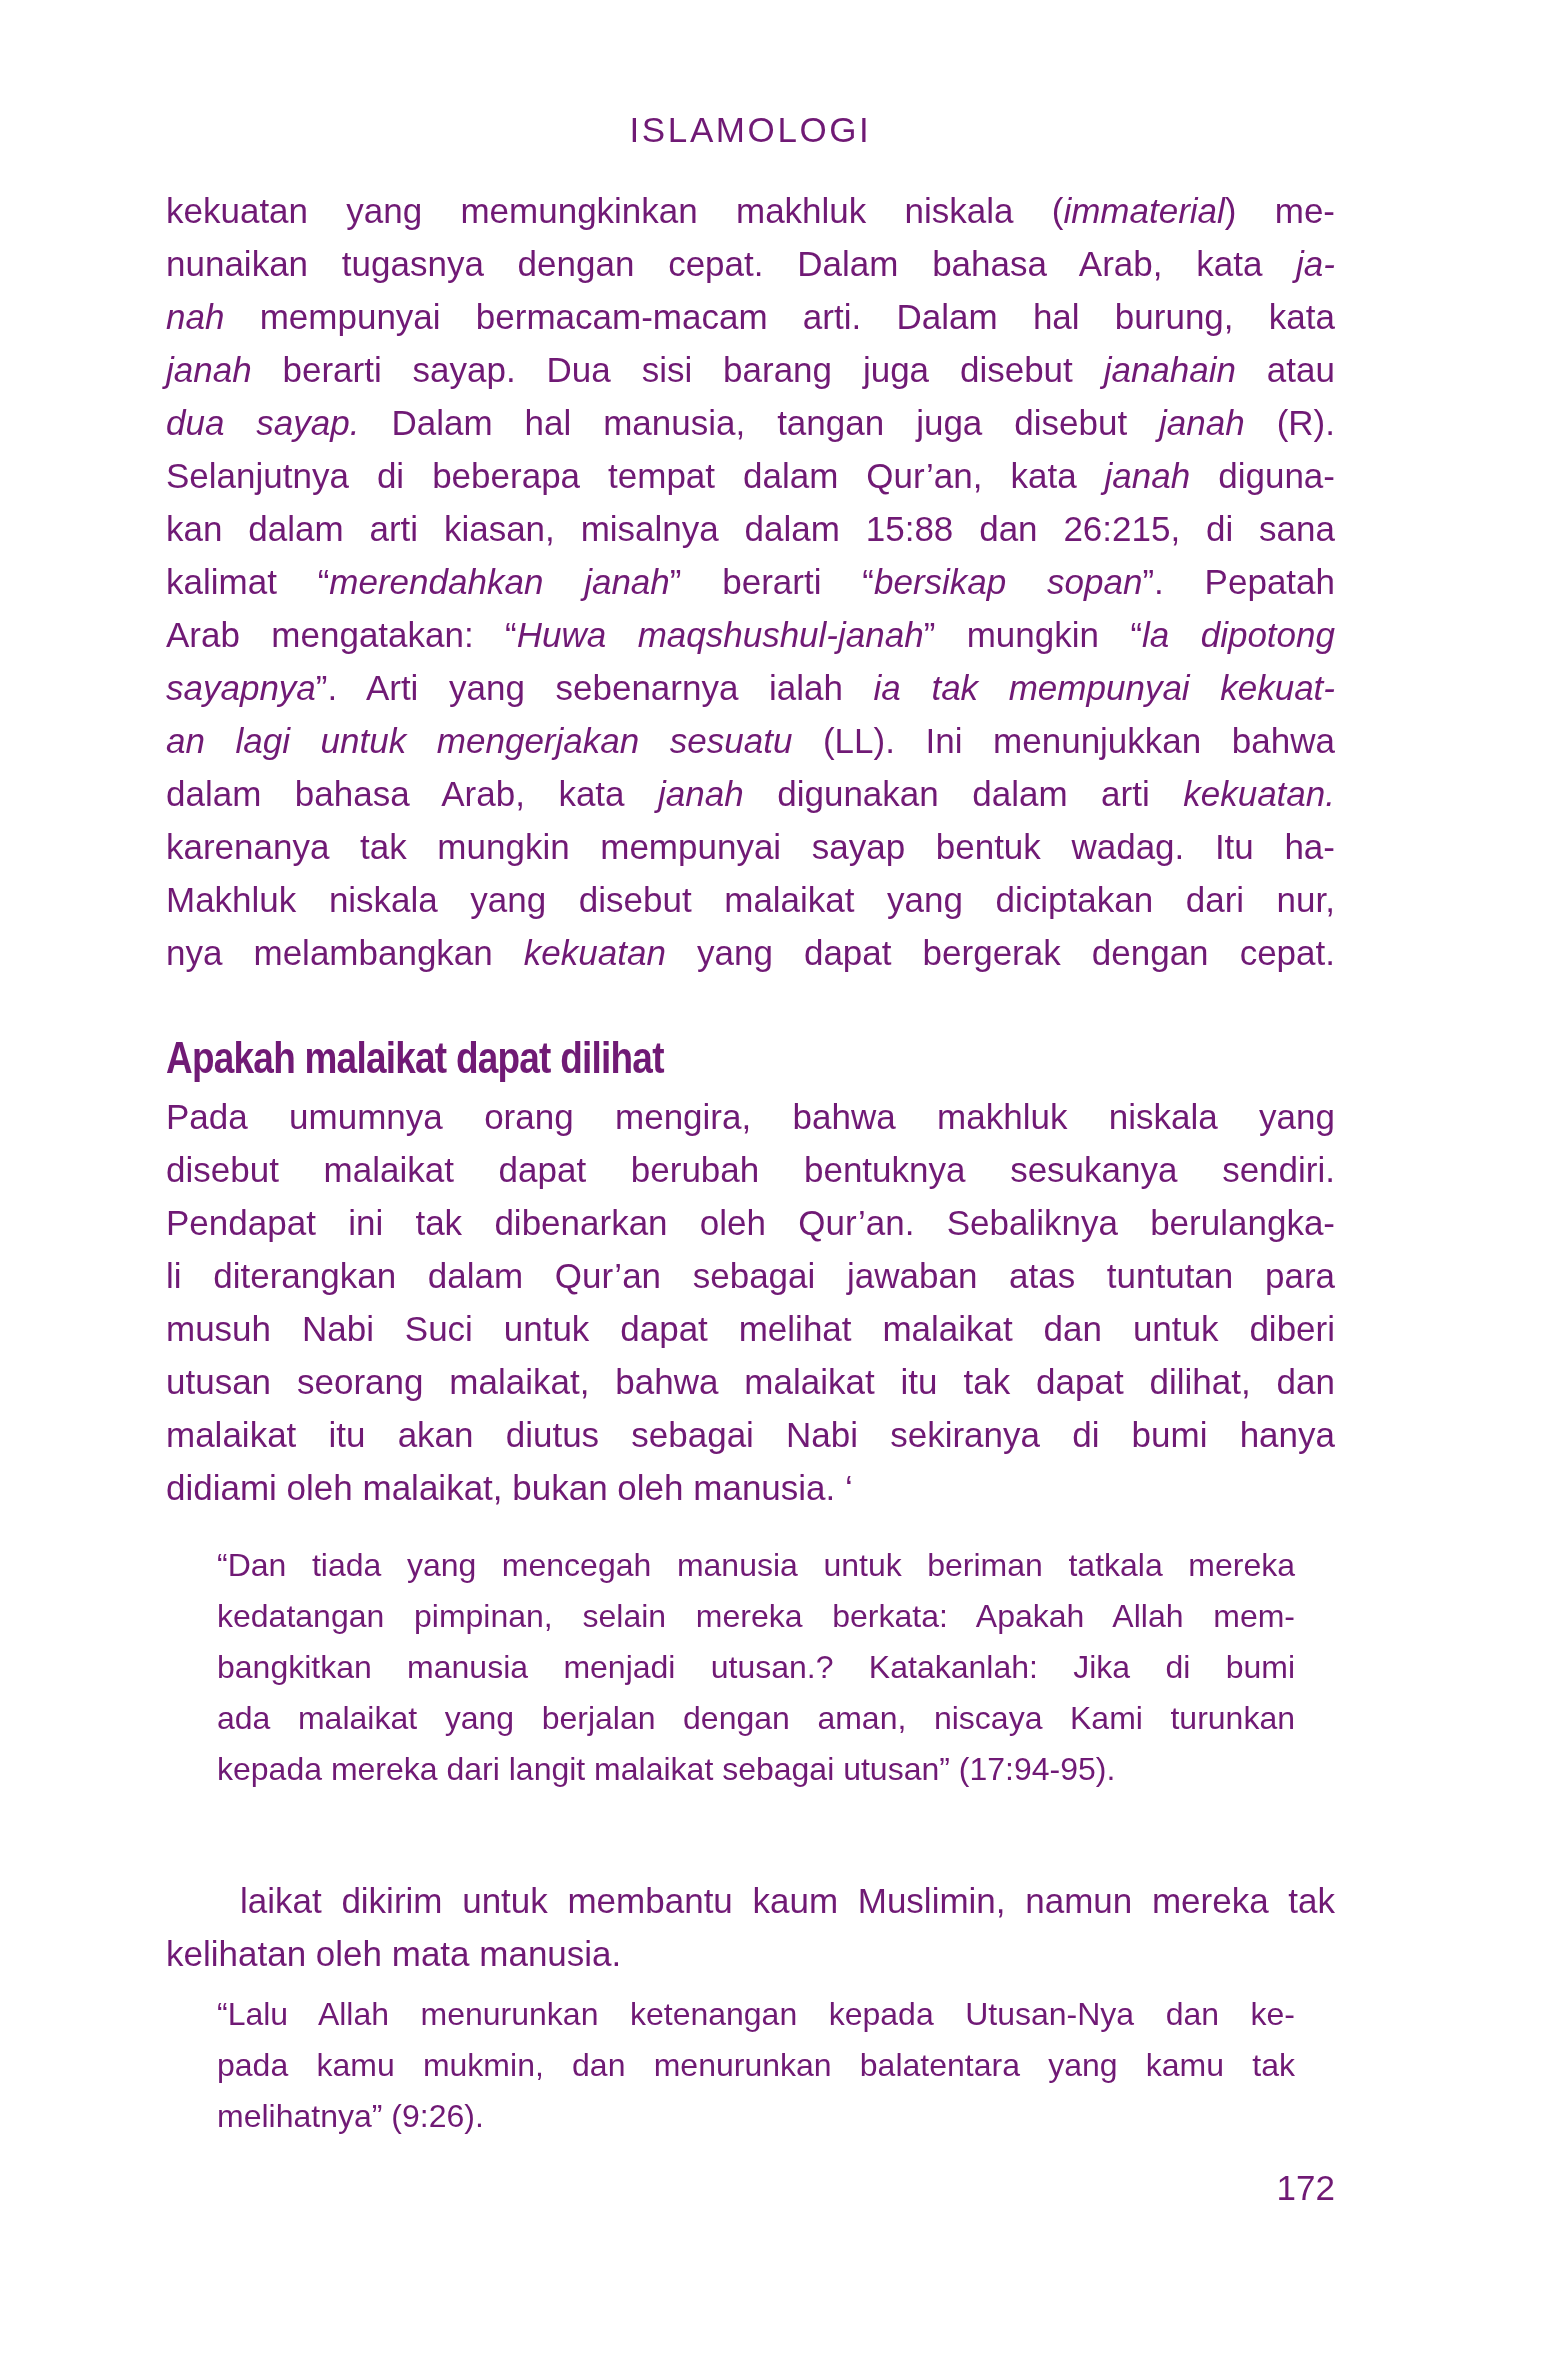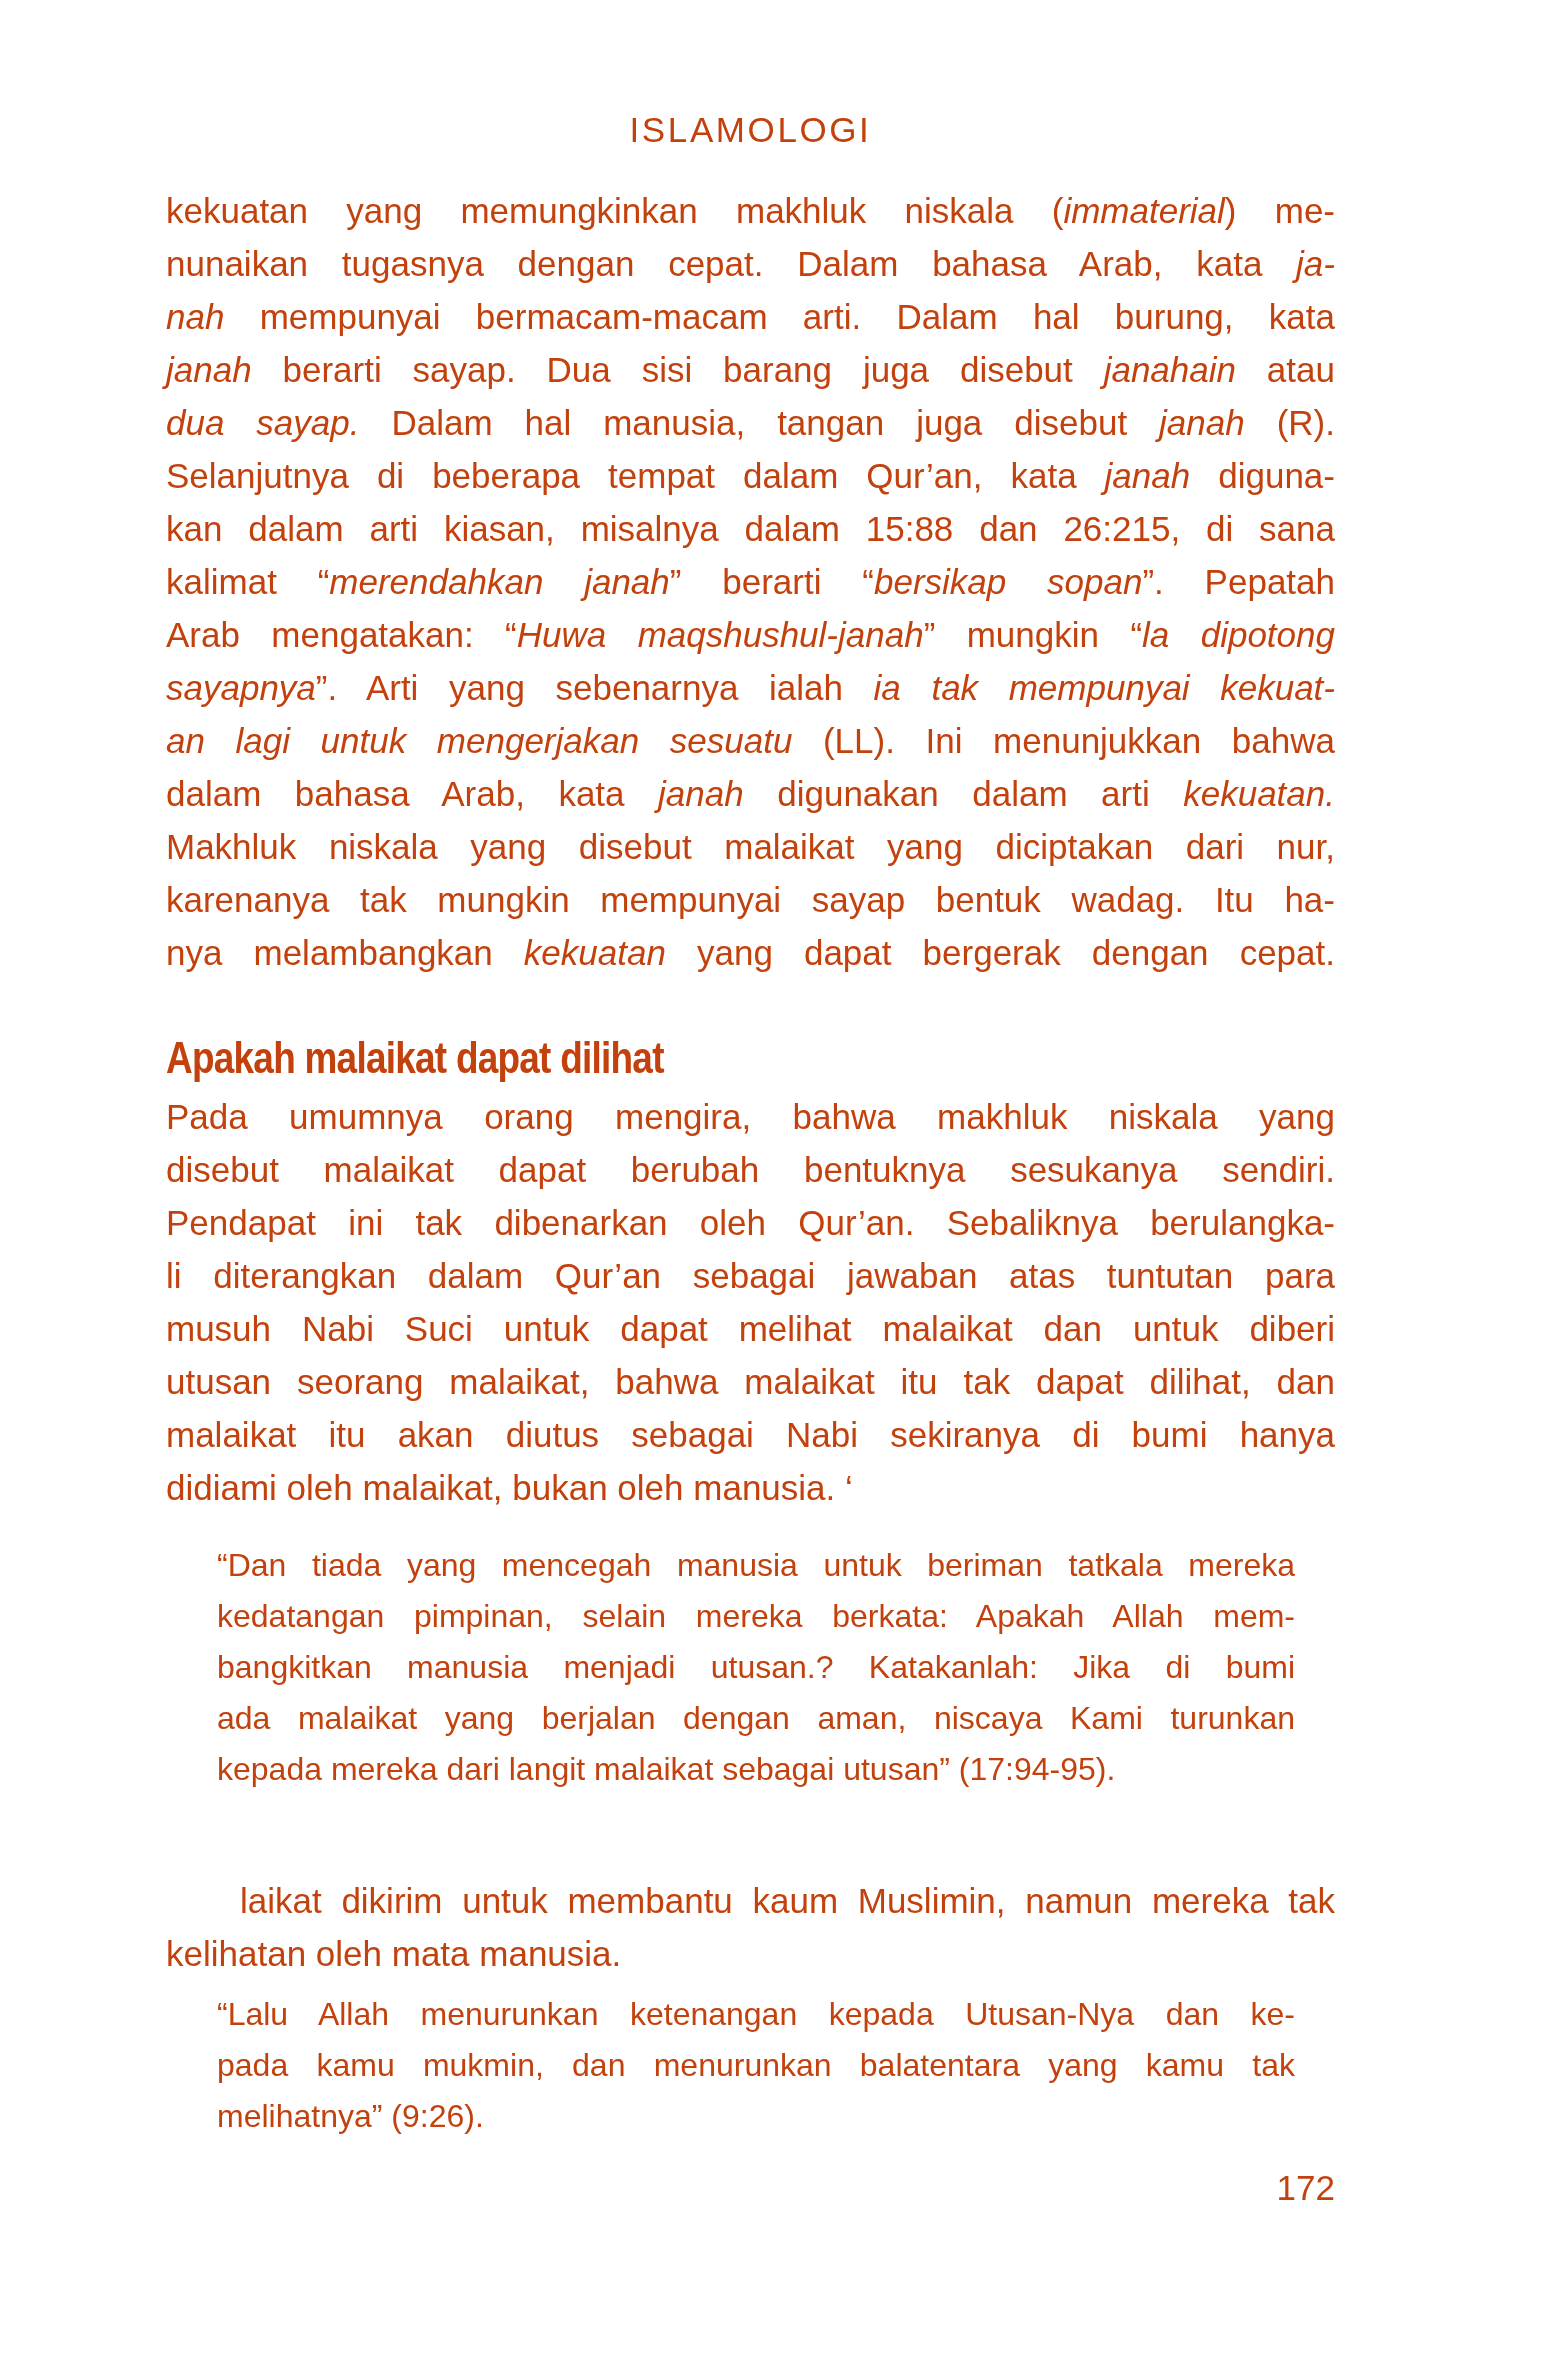--- a/index.html
+++ b/index.html
@@ -1,21 +1,21 @@
 <!DOCTYPE html>
 <html style="font-size:14px"><head>
 <meta charset="utf-8">
 <style>
   html, body { margin: 0; padding: 0; background: #e8e8e8; }
   .page {
     position: relative;
     width: 1549px;
     height: 2377px;
     background: #ffffff;
-    color: #c2410c;
+    color: #701a75;
     font-family: "Liberation Sans", sans-serif;
     overflow: hidden;
     margin: 0 auto;
   }
   .content {
     margin-left: 166px;
     width: 1169px;
   }
   .running-header {
     padding-top: 112px;
@@ -85,22 +85,22 @@
         <div class="line"><span class="it">nah</span><span> mempunyai bermacam-macam arti. Dalam hal burung, kata</span></div>
         <div class="line"><span class="it">janah</span><span> berarti sayap. Dua sisi barang juga disebut </span><span class="it">janahain</span><span> atau</span></div>
         <div class="line"><span class="it">dua sayap.</span><span> Dalam hal manusia, tangan juga disebut </span><span class="it">janah</span><span> (R).</span></div>
         <div class="line"><span>Selanjutnya di beberapa tempat dalam Qur’an, kata </span><span class="it">janah</span><span> diguna-</span></div>
         <div class="line"><span>kan dalam arti kiasan, misalnya dalam 15:88 dan 26:215, di sana</span></div>
         <div class="line"><span>kalimat “</span><span class="it">merendahkan janah</span><span>” berarti “</span><span class="it">bersikap sopan</span><span>”. Pepatah</span></div>
         <div class="line"><span>Arab mengatakan: “</span><span class="it">Huwa maqshushul-janah</span><span>” mungkin “</span><span class="it">la dipotong</span></div>
         <div class="line"><span class="it">sayapnya</span><span>”. Arti yang sebenarnya ialah </span><span class="it">ia tak mempunyai kekuat-</span></div>
         <div class="line"><span class="it">an lagi untuk mengerjakan sesuatu</span><span> (LL). Ini menunjukkan bahwa</span></div>
         <div class="line"><span>dalam bahasa Arab, kata </span><span class="it">janah</span><span> digunakan dalam arti </span><span class="it">kekuatan.</span></div>
+        <div class="line"><span>karenanya tak mungkin mempunyai sayap bentuk wadag. Itu ha-</span></div>
         <div class="line"><span>Makhluk niskala yang disebut malaikat yang diciptakan dari nur,</span></div>
-        <div class="line"><span>karenanya tak mungkin mempunyai sayap bentuk wadag. Itu ha-</span></div>
         <div class="line"><span>nya melambangkan </span><span class="it">kekuatan</span><span> yang dapat bergerak dengan cepat.</span></div>
       </div>
 
     <div class="section-heading">
       <span class="squeeze">Apakah malaikat dapat dilihat</span>
     </div>
 
     <div class="body-para p2">
         <div class="line"><span>Pada umumnya orang mengira, bahwa makhluk niskala yang</span></div>
         <div class="line"><span>disebut malaikat dapat berubah bentuknya sesukanya sendiri.</span></div>

